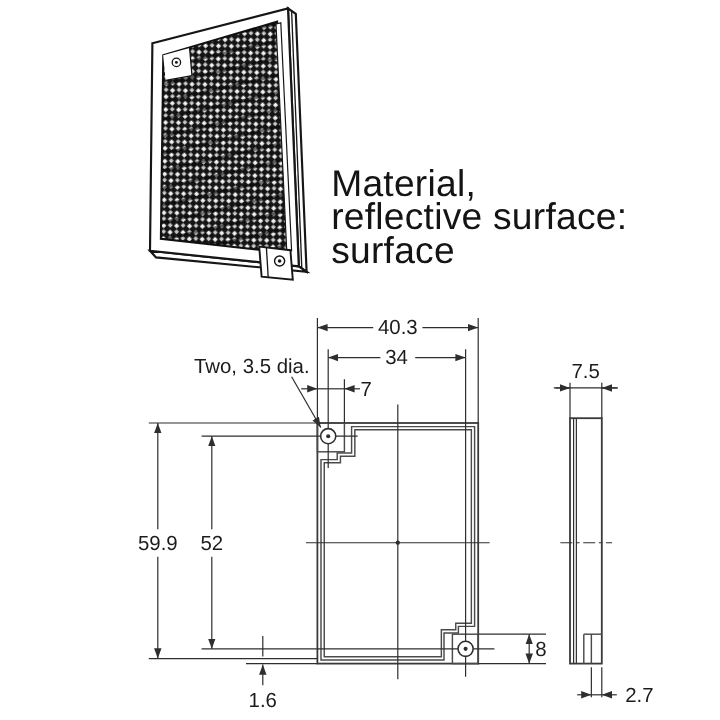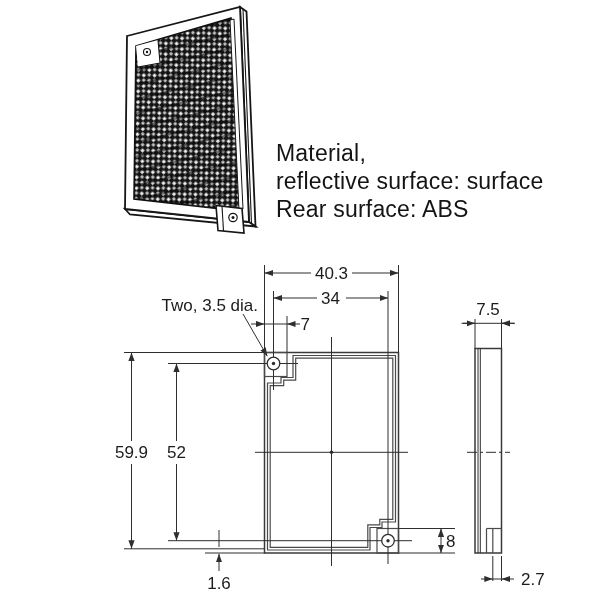--- a/index.html
+++ b/index.html
@@ -1,18 +1,18 @@
 <!DOCTYPE html>
 <html><head>
 <meta charset="utf-8">
 <style>
   html,body{margin:0;padding:0;background:#ffffff;}
   .canvas{position:relative;width:600px;height:600px;background:#ffffff;overflow:hidden;
           font-family:"Liberation Sans",sans-serif;}
-  .note{position:absolute;left:276px;top:139px;font-size:23px;line-height:28px;
+  .note{position:absolute;left:276px;top:139px;font-size:31px;line-height:28px;
         color:#141414;letter-spacing:0.2px;}
   svg{position:absolute;left:0;top:0;}
   .ol{stroke:#3a3a3c;stroke-width:1.5;fill:none;}
   .il{stroke:#4a4a4c;stroke-width:1.2;fill:none;}
   .ln{stroke:#2e2e30;stroke-width:1;fill:none;}
   .dimtxt{font-size:17px;fill:#1c1c1c;font-family:"Liberation Sans",sans-serif;}
   .iso-ol{stroke:#161616;stroke-width:1.8;fill:#ffffff;}
   .iso-thin{stroke:#161616;stroke-width:1.1;fill:none;}
 </style>
 </head>
@@ -149,16 +149,15 @@
       <line class="ln" x1="492.8" y1="579" x2="501.5" y2="579"></line>
       <line class="ln" x1="481" y1="579" x2="492.8" y2="579" marker-end="url(#ah)"></line>
       <line class="ln" x1="514" y1="579" x2="501.5" y2="579" marker-end="url(#ah)"></line>
       <text class="dimtxt" x="521" y="585" text-anchor="start">2.7</text>
     </g>
   </svg>
 
   <div class="note">
     <div>Material,</div>
     <div>reflective surface: surface</div>
-    <div>Rear surface: ABS</div>
   </div>
 
 </div>
 
 </body></html>

